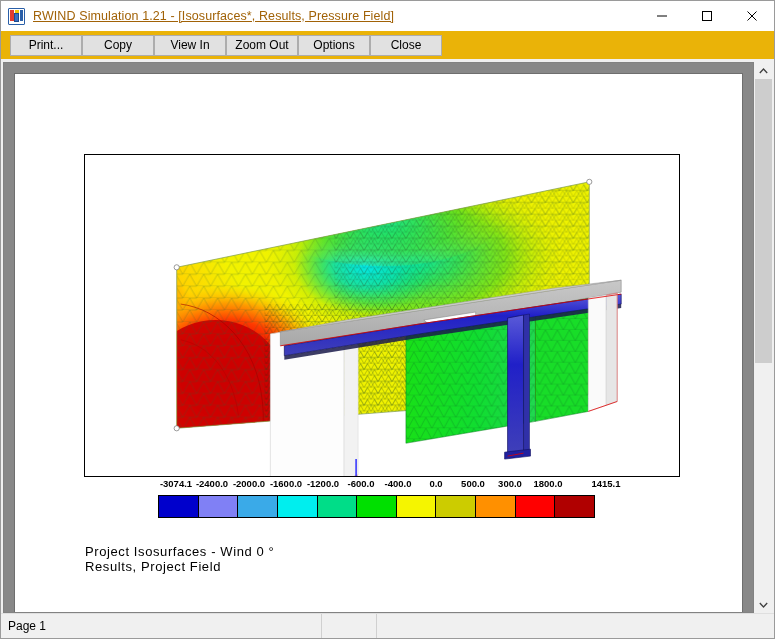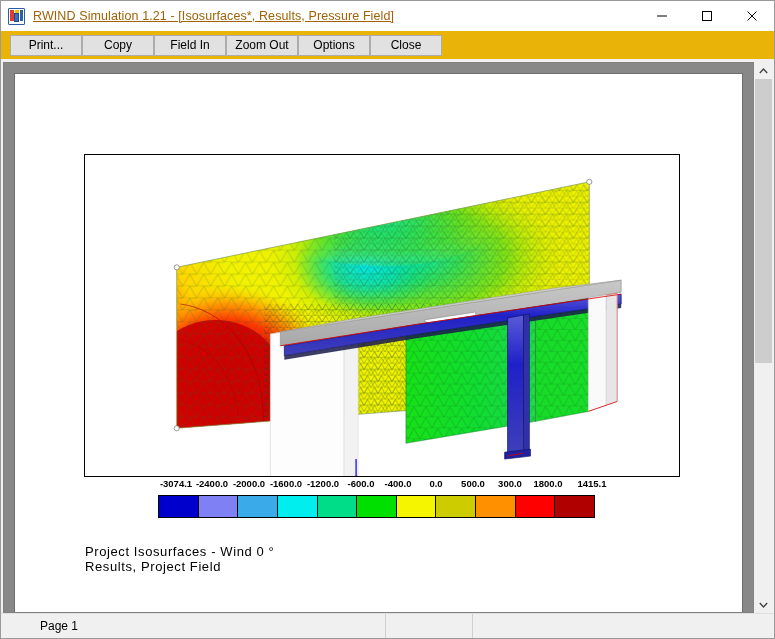--- a/index.html
+++ b/index.html
@@ -269,21 +269,20 @@
     position: relative;
   }
   .status-cell {
     display: flex;
     align-items: center;
     padding-left: 7px;
     font-family: "Liberation Sans", sans-serif;
     font-size: 12px;
     color: #000000;
     box-sizing: border-box;
-    margin-left: 32px;
   }
   .sc-page { width: 320px; }
   .sc-section { width: 165px; border-left: 1px solid #d0d0d0; }
   .sc-blank1 { width: 55px; border-left: 1px solid #d0d0d0; }
   .sc-blank2 { flex: 1; border-left: 1px solid #d0d0d0; }
 </style>
 </head>
 <body>
 
 <div class="window">
@@ -312,21 +311,21 @@
             <line x1="1.5" y1="1.5" x2="10.5" y2="10.5" stroke="#000" stroke-width="1"></line>
             <line x1="10.5" y1="1.5" x2="1.5" y2="10.5" stroke="#000" stroke-width="1"></line>
           </svg>
       </div>
     </div>
   </div>
 
   <div class="toolbar">
     <div class="tb-btn">Print...</div>
     <div class="tb-btn">Copy</div>
-    <div class="tb-btn">Field In</div>
+    <div class="tb-btn">View In</div>
     <div class="tb-btn">Zoom Out</div>
     <div class="tb-btn">Options</div>
     <div class="tb-btn">Close</div>
   </div>
 
   <div class="content-wrap">
     <div class="doc-outer">
       <div class="doc-page">
 
         <div class="pic-frame">
@@ -480,21 +479,21 @@
             <span style="left:128px">-2400.0</span>
             <span style="left:165px">-2000.0</span>
             <span style="left:202px">-1600.0</span>
             <span style="left:239px">-1200.0</span>
             <span style="left:277px">-600.0</span>
             <span style="left:314px">-400.0</span>
             <span style="left:352px">0.0</span>
             <span style="left:389px">500.0</span>
             <span style="left:426px">300.0</span>
             <span style="left:464px">1800.0</span>
-            <span style="left:508px">1415.1</span>
+            <span style="left:522px">1415.1</span>
           </div>
           <div class="legend-bar">
             <i style="background:#0000cc"></i>
             <i style="background:#8080f5"></i>
             <i style="background:#3aaae8"></i>
             <i style="background:#00eeee"></i>
             <i style="background:#00dd88"></i>
             <i style="background:#00e000"></i>
             <i style="background:#f5f500"></i>
             <i style="background:#cccc00"></i>

